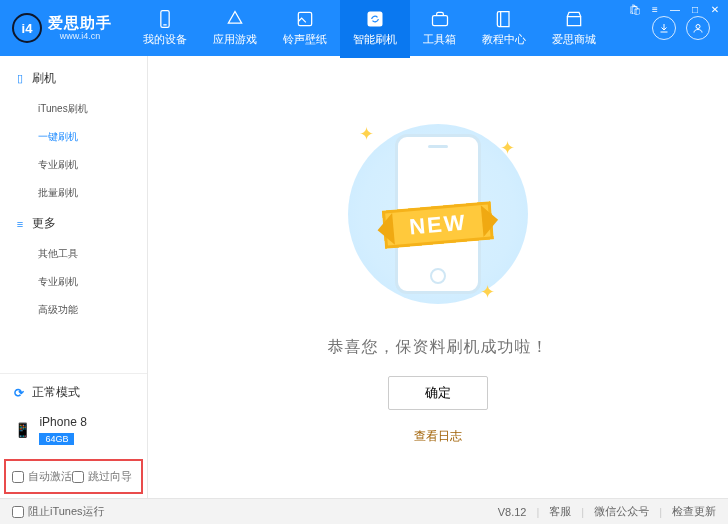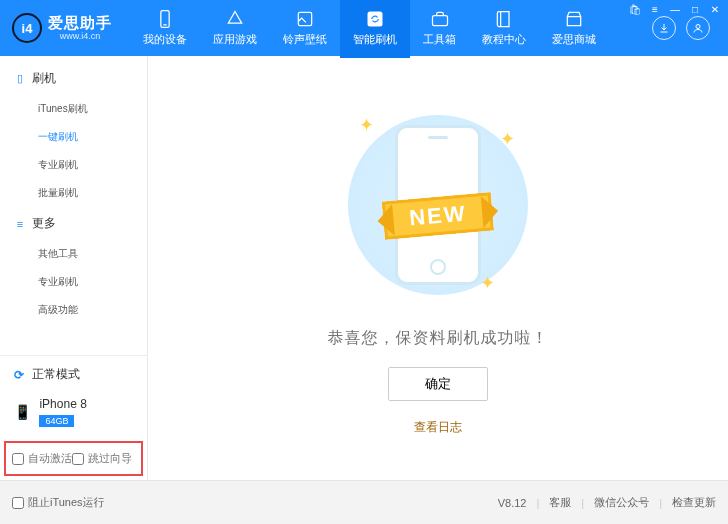--- a/index.html
+++ b/index.html
@@ -52,21 +52,21 @@
   .ribbon::before { left:-22px; border-right-color:#f0a912; }
   .ribbon::after { right:-22px; border-left-color:#f0a912; }
   .sparkle { position:absolute; color:#ffd24d; font-size:18px; }
   .sp1 { top:14px; left:36px; }
   .sp2 { top:28px; right:38px; }
   .sp3 { bottom:16px; right:58px; }
   .success-text { font-size: 16px; color: #737373; letter-spacing: 1px; }
   .ok-btn { border: 1px solid #ccc; background:#fff; padding: 7px 36px; font-size: 13px; cursor: pointer; border-radius: 2px; }
   .view-log { font-size: 12px; color:#a16207; cursor:pointer; }
   
-  .footer { background: #f3f3f3; border-top:1px solid #e5e5e5; display:flex; align-items:center; padding:0 12px; font-size:11px; color:#666; height:44px; }
+  .footer { background: #f3f3f3; border-top:1px solid #e5e5e5; display:flex; align-items:center; padding:0 12px; font-size:11px; color:#666; height:26px; }
   .footer .left { display:flex; align-items:center; gap:6px; }
   .footer .right { margin-left:auto; display:flex; align-items:center; gap:10px; }
   .sep { color:#ccc; }
 </style>
 </head>
 <body>
 
 <div class="header">
   <div class="top-controls">
     <span>🛍</span>

